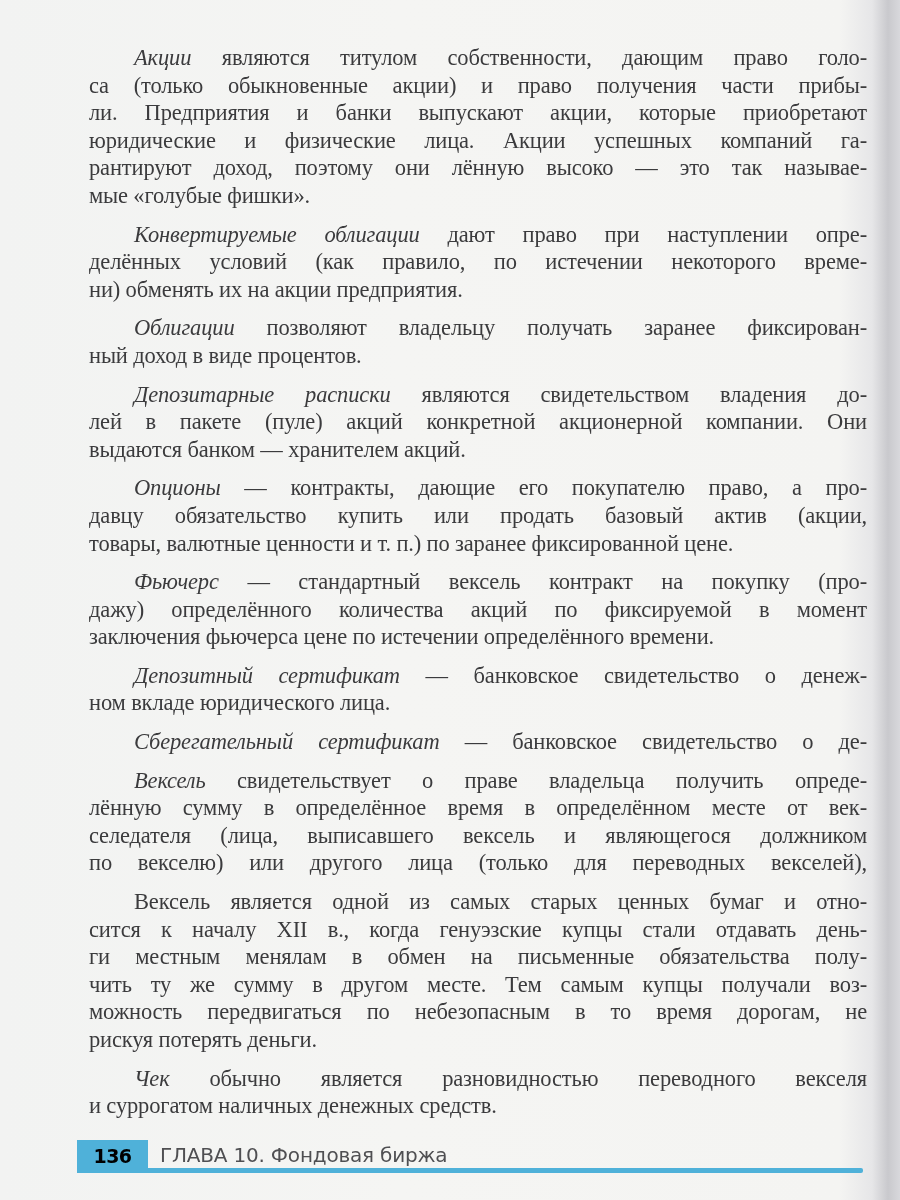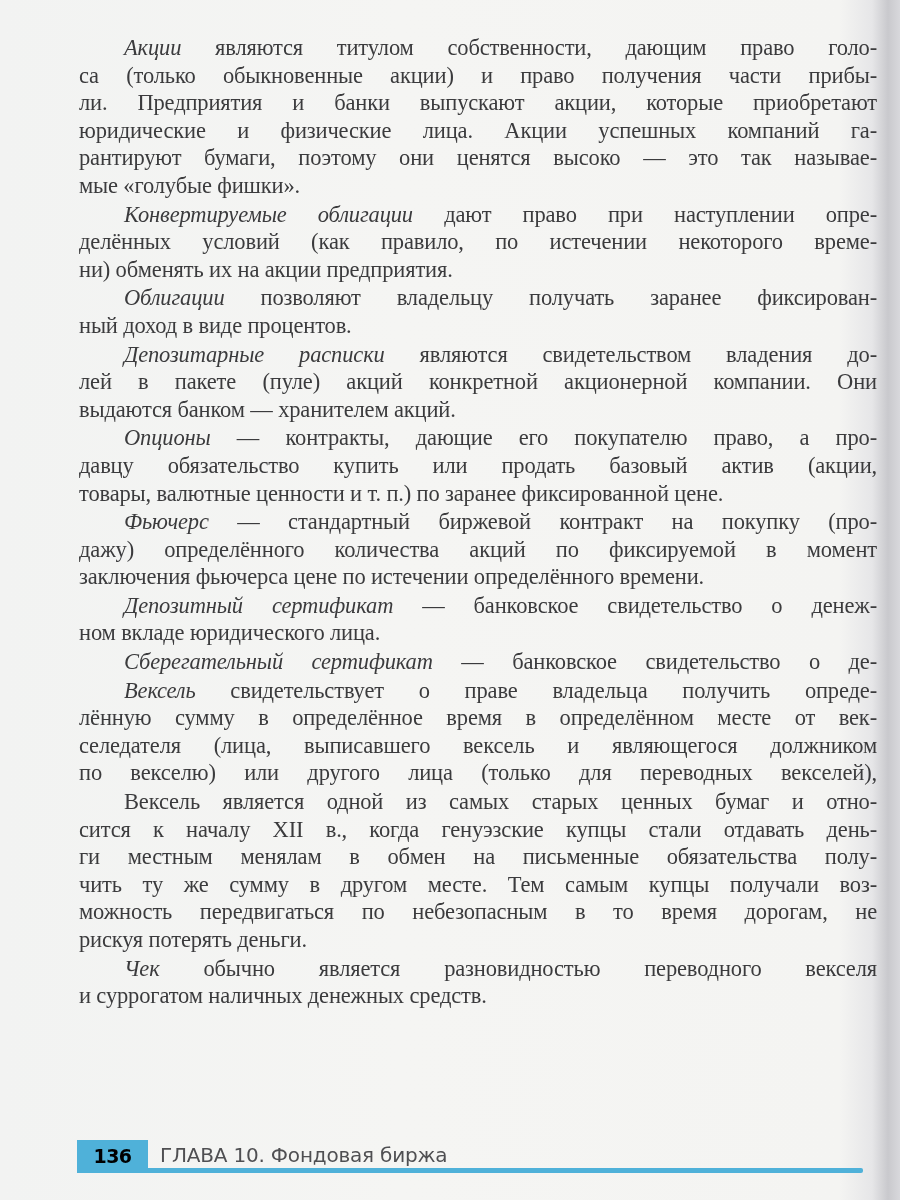--- a/index.html
+++ b/index.html
@@ -21,21 +21,21 @@
     width: 900px; height: 1200px;
     background: linear-gradient(to right, #f2f3f2 0px, #f5f5f3 400px, #f4f4f2 840px, #e6e6e8 872px, #c9c9cd 888px, #d8d8dc 900px);
   }
   .text-column {
     position: absolute;
     left: 78px;
     top: 33px;
     width: 800px;
   }
   .para {
-    margin: 1px;
+    margin: 11px;
   }
   .line {
     display: block;
     height: 27.6px;
     line-height: 27.6px;
     font-size: 22.5px;
     text-align: justify;
     text-align-last: justify;
     white-space: nowrap;
     letter-spacing: -0.15px;
@@ -101,21 +101,21 @@
 </head>
 <body>
 
 <div class="page">
   <div class="text-column" id="text-column">
       <div class="para">
         <span class="line indent"><span class="inner"><span class="term">Акции</span><span> являются титулом собственности, дающим право голо-</span></span></span>
         <span class="line"><span class="inner"><span>са (только обыкновенные акции) и право получения части прибы-</span></span></span>
         <span class="line"><span class="inner"><span>ли. Предприятия и банки выпускают акции, которые приобретают</span></span></span>
         <span class="line"><span class="inner"><span>юридические и физические лица. Акции успешных компаний га-</span></span></span>
-        <span class="line"><span class="inner"><span>рантируют бумаги, поэтому они ценятся высоко — это так называе-</span></span></span>
+        <span class="line"><span class="inner"><span>рантируют доход, поэтому они лённую высоко — это так называе-</span></span></span>
         <span class="line last"><span class="inner"><span>мые «голубые фишки».</span></span></span>
       </div>
       <div class="para">
         <span class="line indent"><span class="inner"><span class="term">Конвертируемые облигации</span><span> дают право при наступлении опре-</span></span></span>
         <span class="line"><span class="inner"><span>делённых условий (как правило, по истечении некоторого време-</span></span></span>
         <span class="line last"><span class="inner"><span>ни) обменять их на акции предприятия.</span></span></span>
       </div>
       <div class="para">
         <span class="line indent"><span class="inner"><span class="term">Облигации</span><span> позволяют владельцу получать заранее фиксирован-</span></span></span>
         <span class="line last"><span class="inner"><span>ный доход в виде процентов.</span></span></span>
@@ -124,21 +124,21 @@
         <span class="line indent"><span class="inner"><span class="term">Депозитарные расписки</span><span> являются свидетельством владения до-</span></span></span>
         <span class="line"><span class="inner"><span>лей в пакете (пуле) акций конкретной акционерной компании. Они</span></span></span>
         <span class="line last"><span class="inner"><span>выдаются банком — хранителем акций.</span></span></span>
       </div>
       <div class="para">
         <span class="line indent"><span class="inner"><span class="term">Опционы</span><span> — контракты, дающие его покупателю право, а про-</span></span></span>
         <span class="line"><span class="inner"><span>давцу обязательство купить или продать базовый актив (акции,</span></span></span>
         <span class="line last"><span class="inner"><span>товары, валютные ценности и т. п.) по заранее фиксированной цене.</span></span></span>
       </div>
       <div class="para">
-        <span class="line indent"><span class="inner"><span class="term">Фьючерс</span><span> — стандартный биржевой контракт на покупку (про-</span></span></span>
+        <span class="line indent"><span class="inner"><span class="term">Фьючерс</span><span> — стандартный вексель контракт на покупку (про-</span></span></span>
         <span class="line"><span class="inner"><span>дажу) определённого количества акций по фиксируемой в момент</span></span></span>
         <span class="line last"><span class="inner"><span>заключения фьючерса цене по истечении определённого времени.</span></span></span>
       </div>
       <div class="para">
         <span class="line indent"><span class="inner"><span class="term">Депозитный сертификат</span><span> — банковское свидетельство о денеж-</span></span></span>
         <span class="line last"><span class="inner"><span>ном вкладе юридического лица.</span></span></span>
       </div>
       <div class="para">
         <span class="line indent"><span class="inner"><span class="term">Сберегательный сертификат</span><span> — банковское свидетельство о де-</span></span></span>
       </div>

